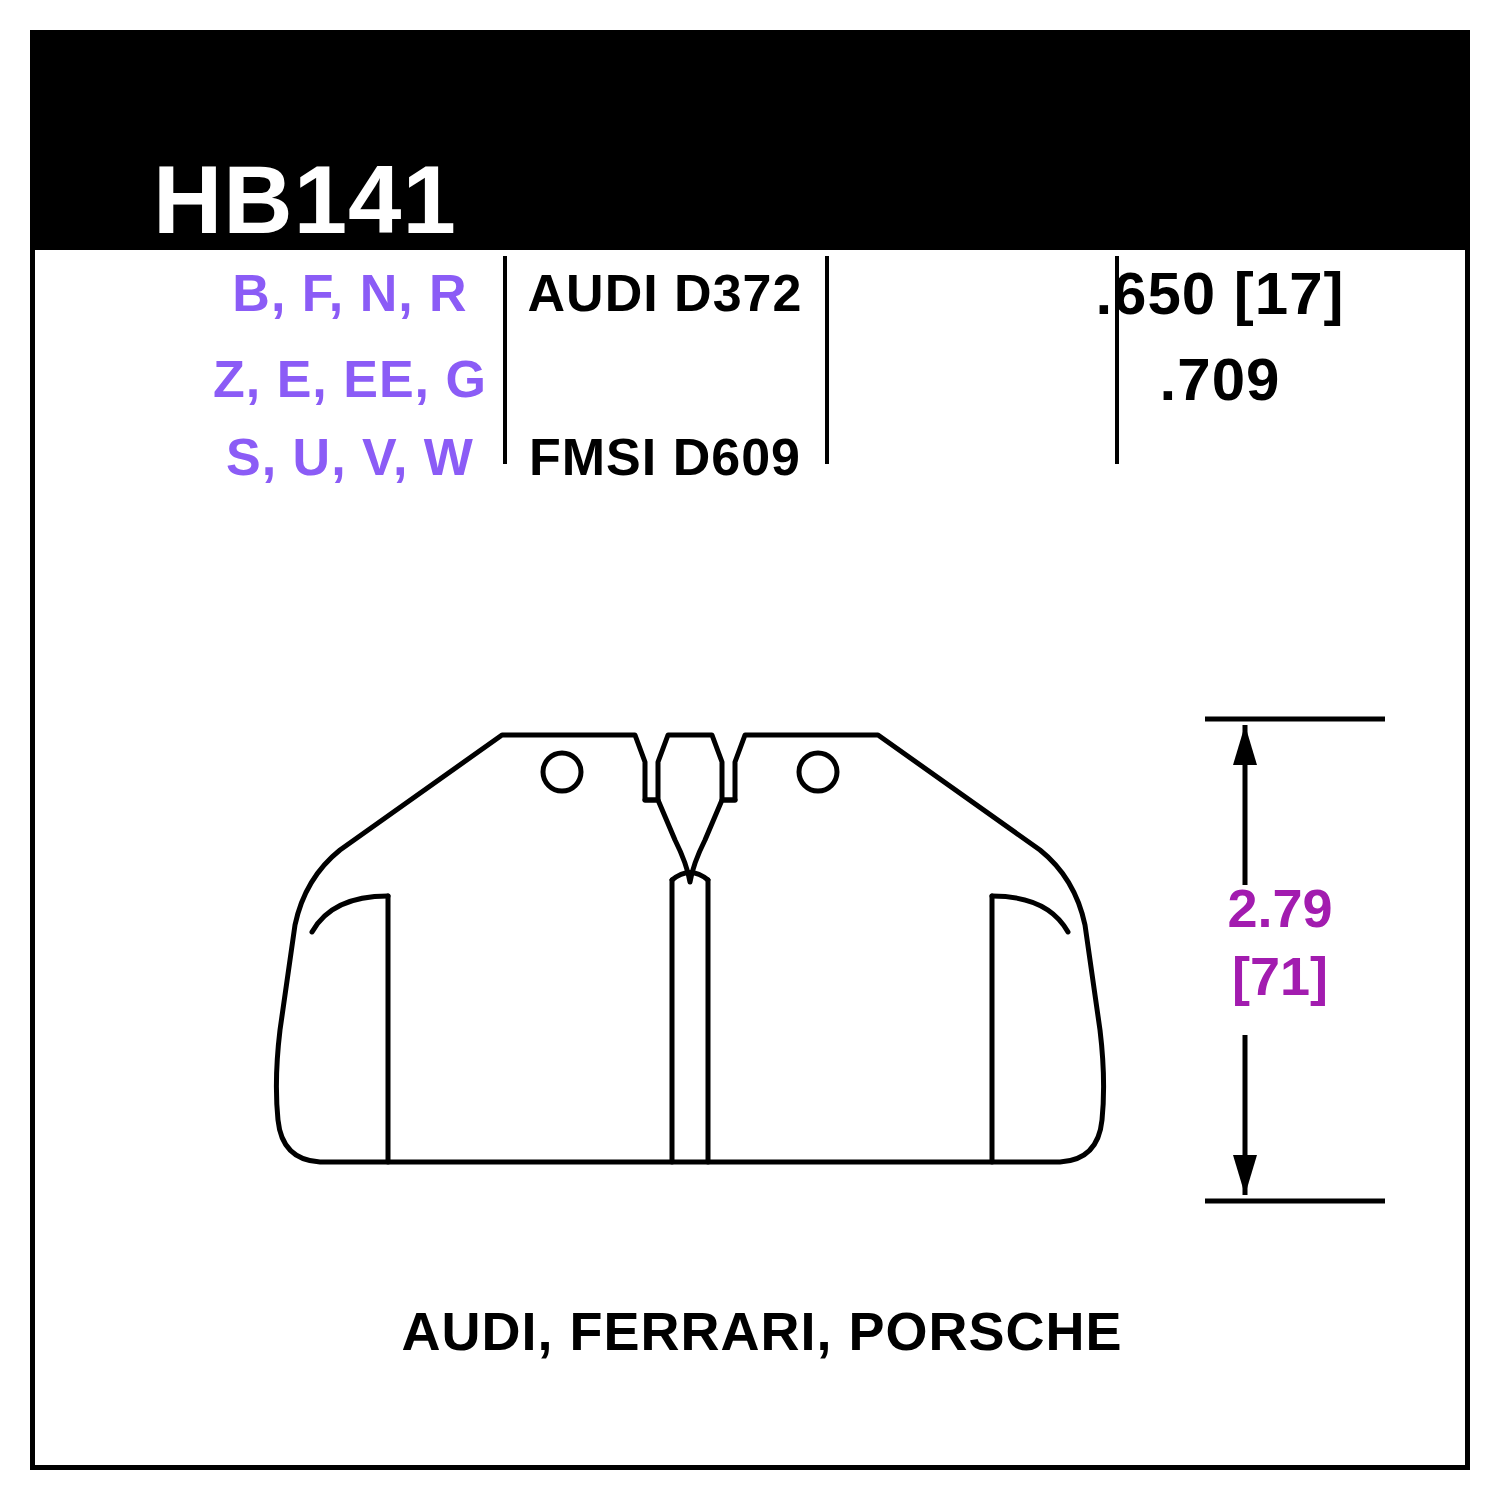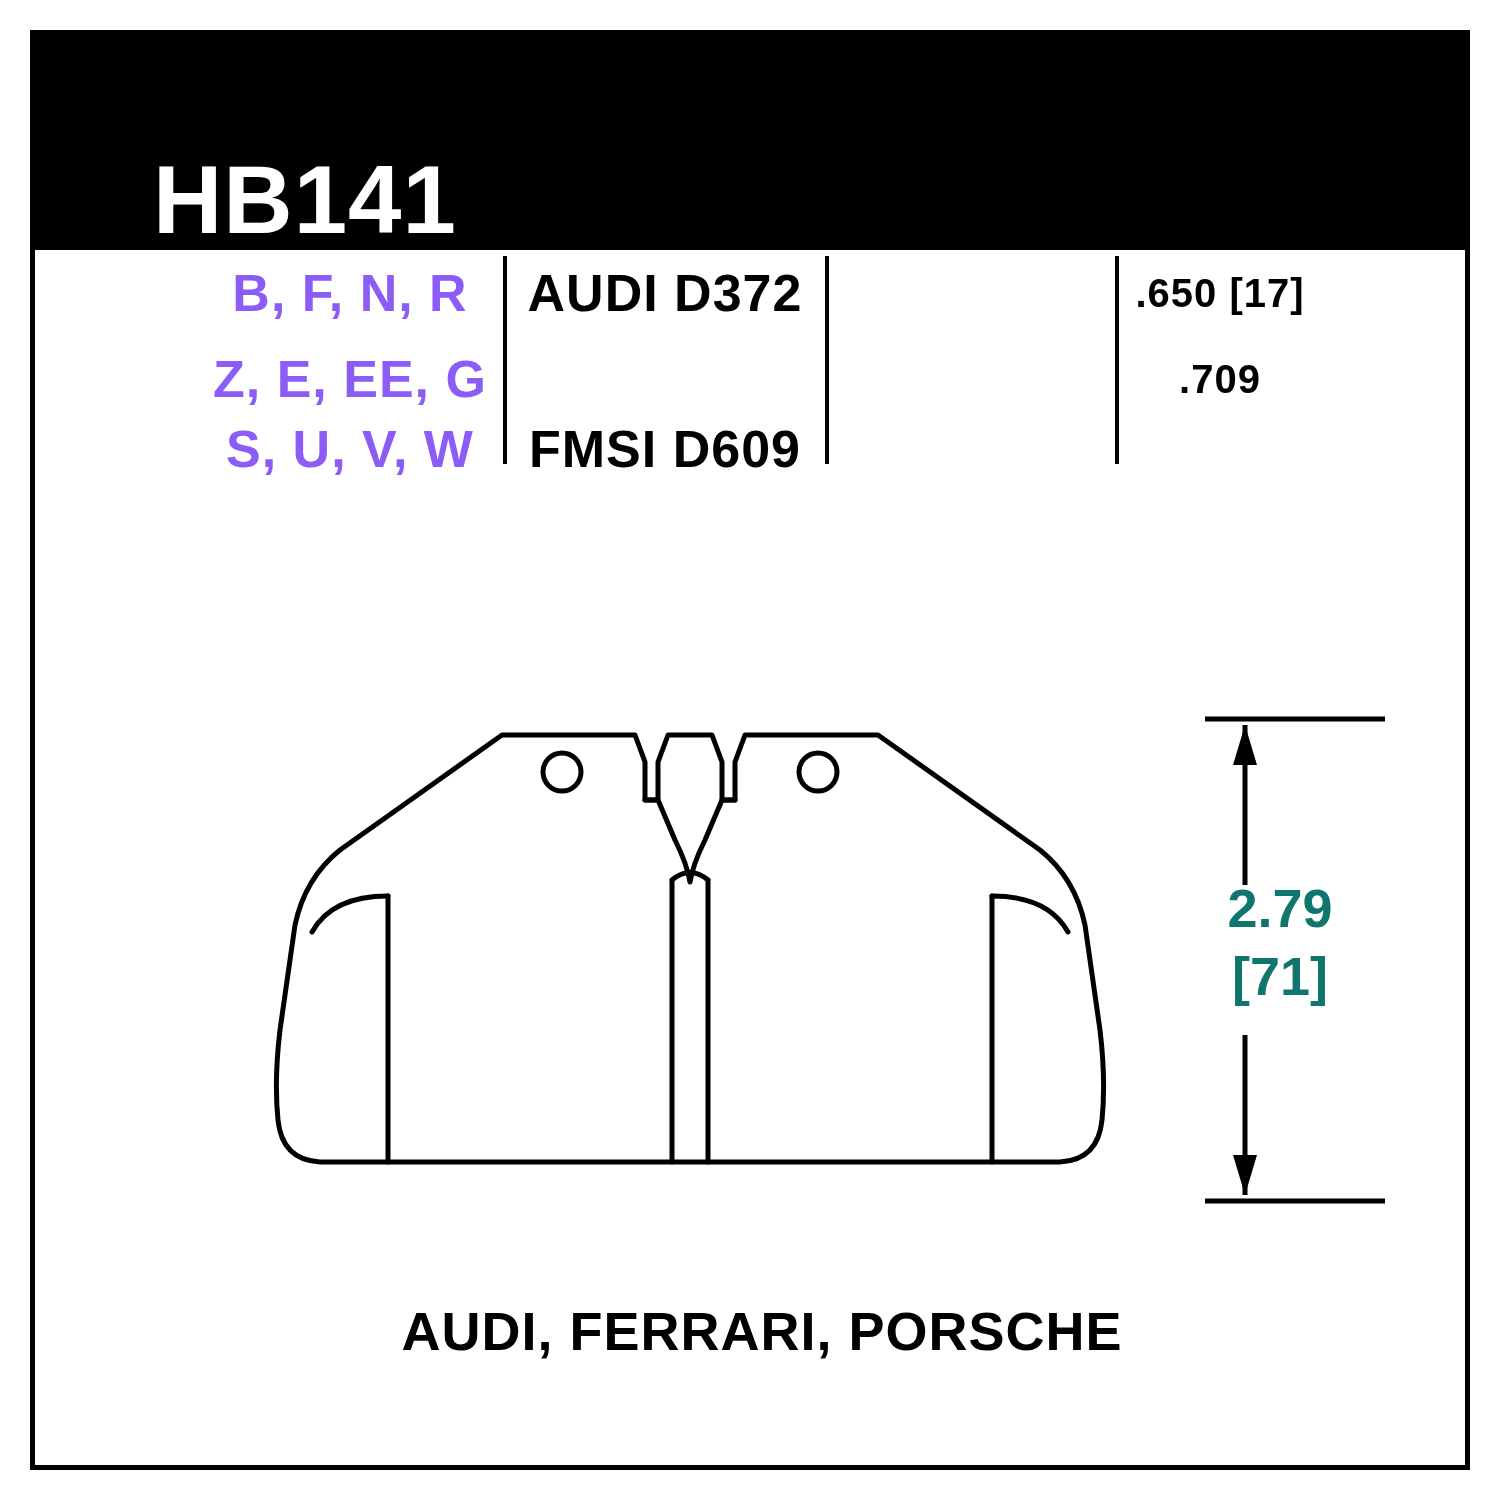--- a/index.html
+++ b/index.html
@@ -60,21 +60,21 @@
     height: 258px;
   }
   .spec-row {
     position: absolute;
     left: 0;
     width: 100%;
     height: 86px;
   }
   .spec-row.r0 { top: 0px; }
   .spec-row.r1 { top: 86px; }
-  .spec-row.r2 { top: 156px; }
+  .spec-row.r2 { top: 164px; }
 
   .cell-codes {
     position: absolute;
     left: 170px;
     width: 290px;
     top: 0;
     height: 86px;
     display: flex;
     align-items: center;
     justify-content: center;
@@ -99,21 +99,21 @@
   }
   .cell-thick {
     position: absolute;
     left: 1020px;
     width: 330px;
     top: 0;
     height: 86px;
     display: flex;
     align-items: center;
     justify-content: center;
-    font-size: 40px;
+    font-size: 60px;
     font-weight: bold;
     color: #000;
     letter-spacing: 1px;
   }
 
   
   .vrule {
     position: absolute;
     width: 4px;
     background: #000;
@@ -214,21 +214,21 @@
       <line x1="70" y1="4" x2="250" y2="4" stroke="#000" stroke-width="5"></line>
       <line x1="70" y1="486" x2="250" y2="486" stroke="#000" stroke-width="5"></line>
 
       <line x1="110" y1="10" x2="110" y2="170" stroke="#000" stroke-width="5"></line>
       <polygon points="110,10 98,50 122,50" fill="#000"></polygon>
 
       <line x1="110" y1="320" x2="110" y2="480" stroke="#000" stroke-width="5"></line>
       <polygon points="110,480 98,440 122,440" fill="#000"></polygon>
     </svg>
   </div>
-  <div class="label" style="position:absolute;left:1185px;top:875px;width:190px;text-align:center;font-size:54px;font-weight:bold;color:#0f766e;line-height:1.25;">
+  <div class="label" style="position:absolute;left:1185px;top:875px;width:190px;text-align:center;font-size:54px;font-weight:bold;color:#a21caf;line-height:1.25;">
     <div>2.79</div>
     <div>[71]</div>
   </div>
 
   <div class="pad-drawing">
     <svg width="900" height="530" viewBox="0 0 900 530">
       <g fill="none" stroke="#000" stroke-width="5" stroke-linejoin="round" stroke-linecap="round">
 
         <path d="
           M 262 35

